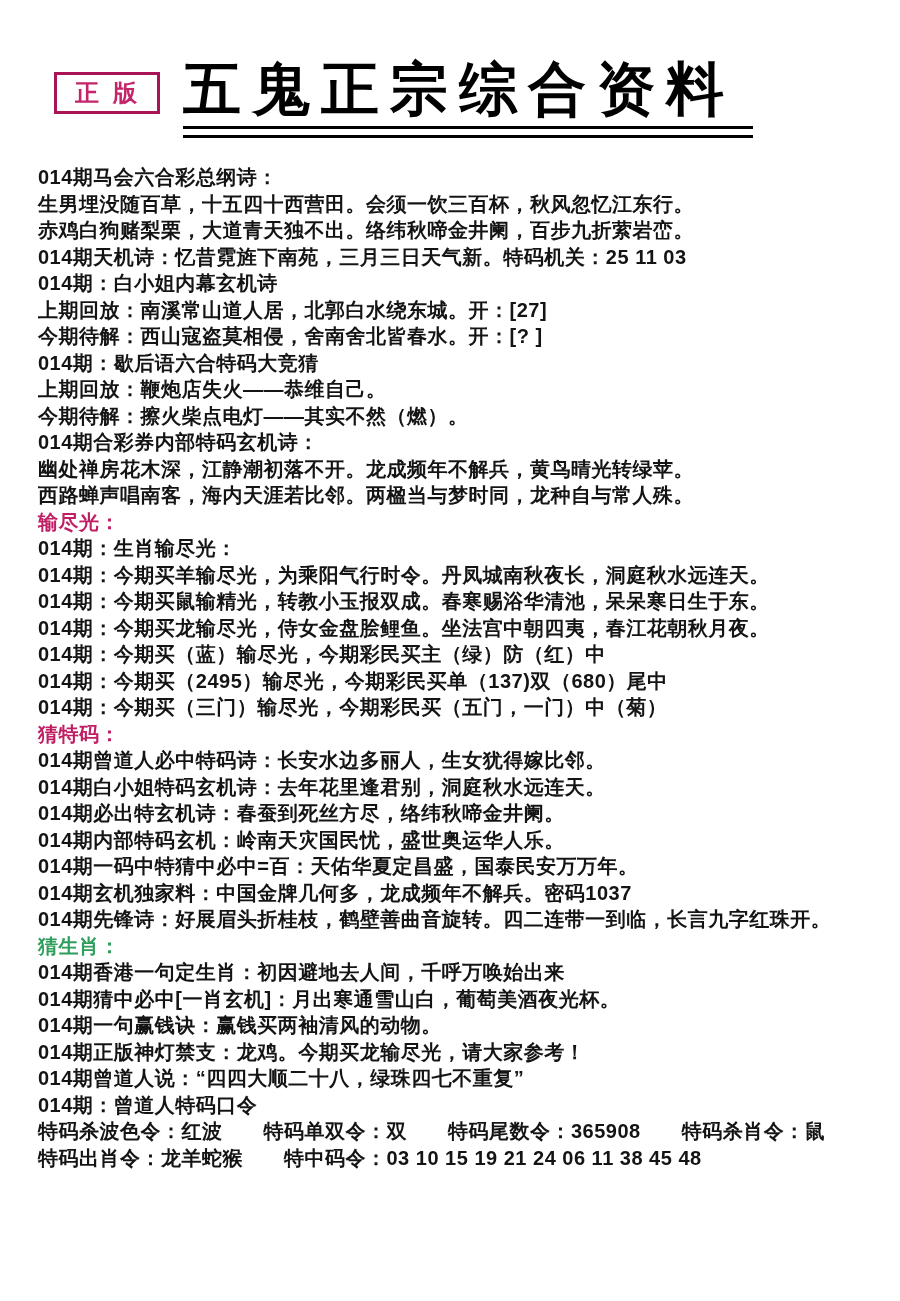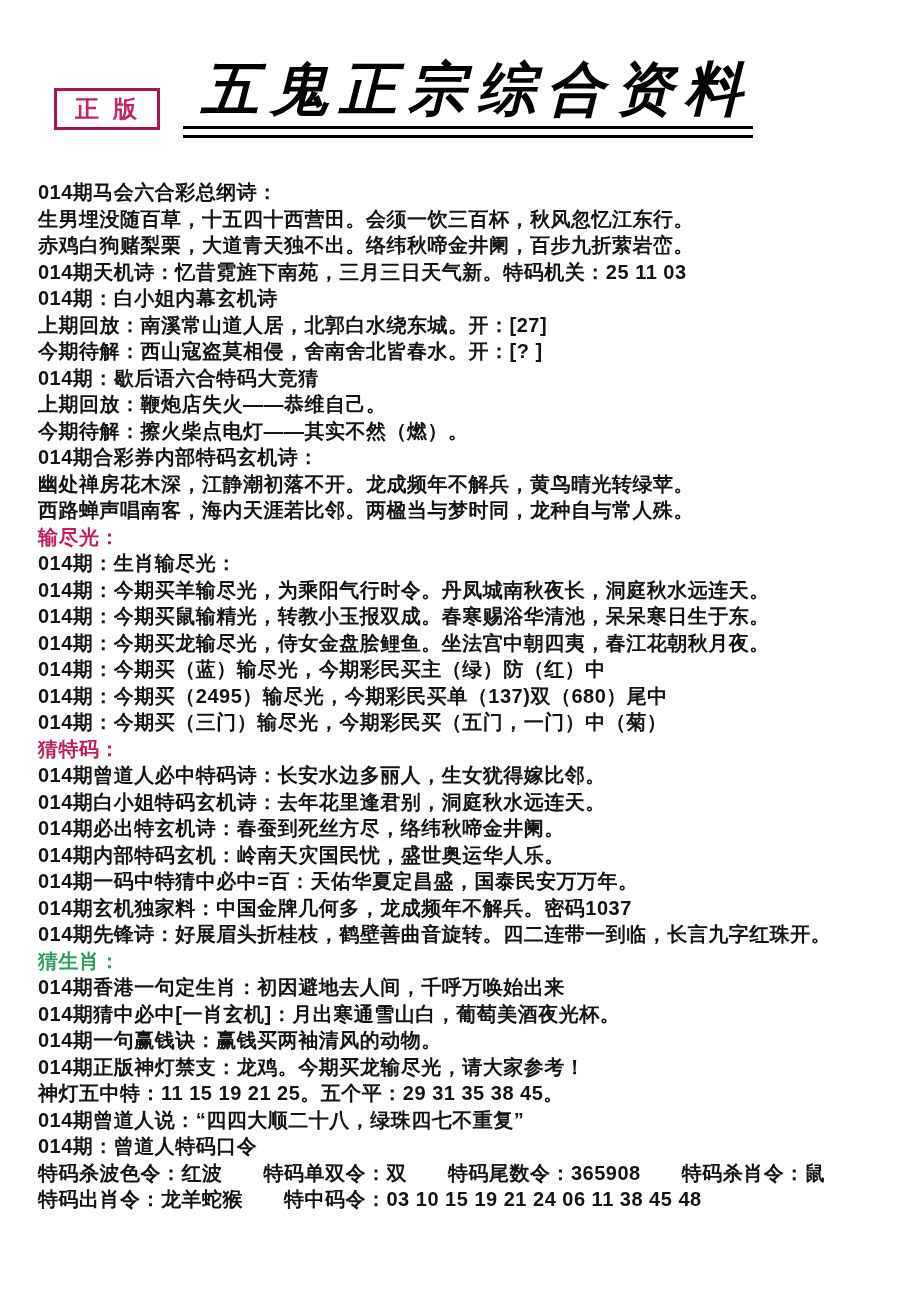--- a/index.html
+++ b/index.html
@@ -27,48 +27,46 @@
     position:absolute;
     left:54px;top:72px;
     border:3px solid var(--badge-border);
     color:var(--badge-text);
     font-size:24px;
     font-weight:bold;
     letter-spacing:14px;
     padding:6px 6px 6px 18px;
     line-height:1;
     white-space:nowrap;
-    margin-top:16px;
   }
   .title-block{
     margin-left:183px;
     width:570px;
-    text-align:right;
-    font-style:italic;
+    text-align:left;
   }
   .page-title{
     font-family:"Liberation Serif","DejaVu Serif",serif;
     font-weight:bold;
     font-size:58px;
     letter-spacing:11px;
     line-height:1.1;
     color:#000;
     white-space:nowrap;
   }
   .title-underline{
     margin-top:4px;
     height:3px;
     border-top:3px solid #000;
     border-bottom:3px solid #000;
     padding-top:3px;
     background:transparent;
     box-sizing:content-box;
   }
   .content{
-    margin-top:21px;
+    margin-top:6px;
     padding-left:38px;
     padding-right:10px;
   }
   .line{
     font-size:20px;
     font-weight:bold;
     line-height:26.5px;
     white-space:nowrap;
     letter-spacing:0.5px;
   }
@@ -114,18 +112,17 @@
     <div class="line">014期必出特玄机诗：春蚕到死丝方尽，络纬秋啼金井阑。</div>
     <div class="line">014期内部特码玄机：岭南天灾国民忧，盛世奥运华人乐。</div>
     <div class="line">014期一码中特猜中必中=百：天佑华夏定昌盛，国泰民安万万年。</div>
     <div class="line">014期玄机独家料：中国金牌几何多，龙成频年不解兵。密码1037</div>
     <div class="line">014期先锋诗：好展眉头折桂枝，鹤壁善曲音旋转。四二连带一到临，长言九字红珠开。</div>
     <div class="line green">猜生肖：</div>
     <div class="line">014期香港一句定生肖：初因避地去人间，千呼万唤始出来</div>
     <div class="line">014期猜中必中[一肖玄机]：月出寒通雪山白，葡萄美酒夜光杯。</div>
     <div class="line">014期一句赢钱诀：赢钱买两袖清风的动物。</div>
     <div class="line">014期正版神灯禁支：龙鸡。今期买龙输尽光，请大家参考！</div>
-    <div class="line">神灯五中特：11 15 19 21 25。五个平：29 31 35 38 45。</div>
     <div class="line">014期曾道人说：“四四大顺二十八，绿珠四七不重复”</div>
     <div class="line">014期：曾道人特码口令</div>
     <div class="line">特码杀波色令：红波　　特码单双令：双　　特码尾数令：365908　　特码杀肖令：鼠</div>
     <div class="line">特码出肖令：龙羊蛇猴　　特中码令：03 10 15 19 21 24 06 11 38 45 48</div>
   </div>
 
 </body></html>

